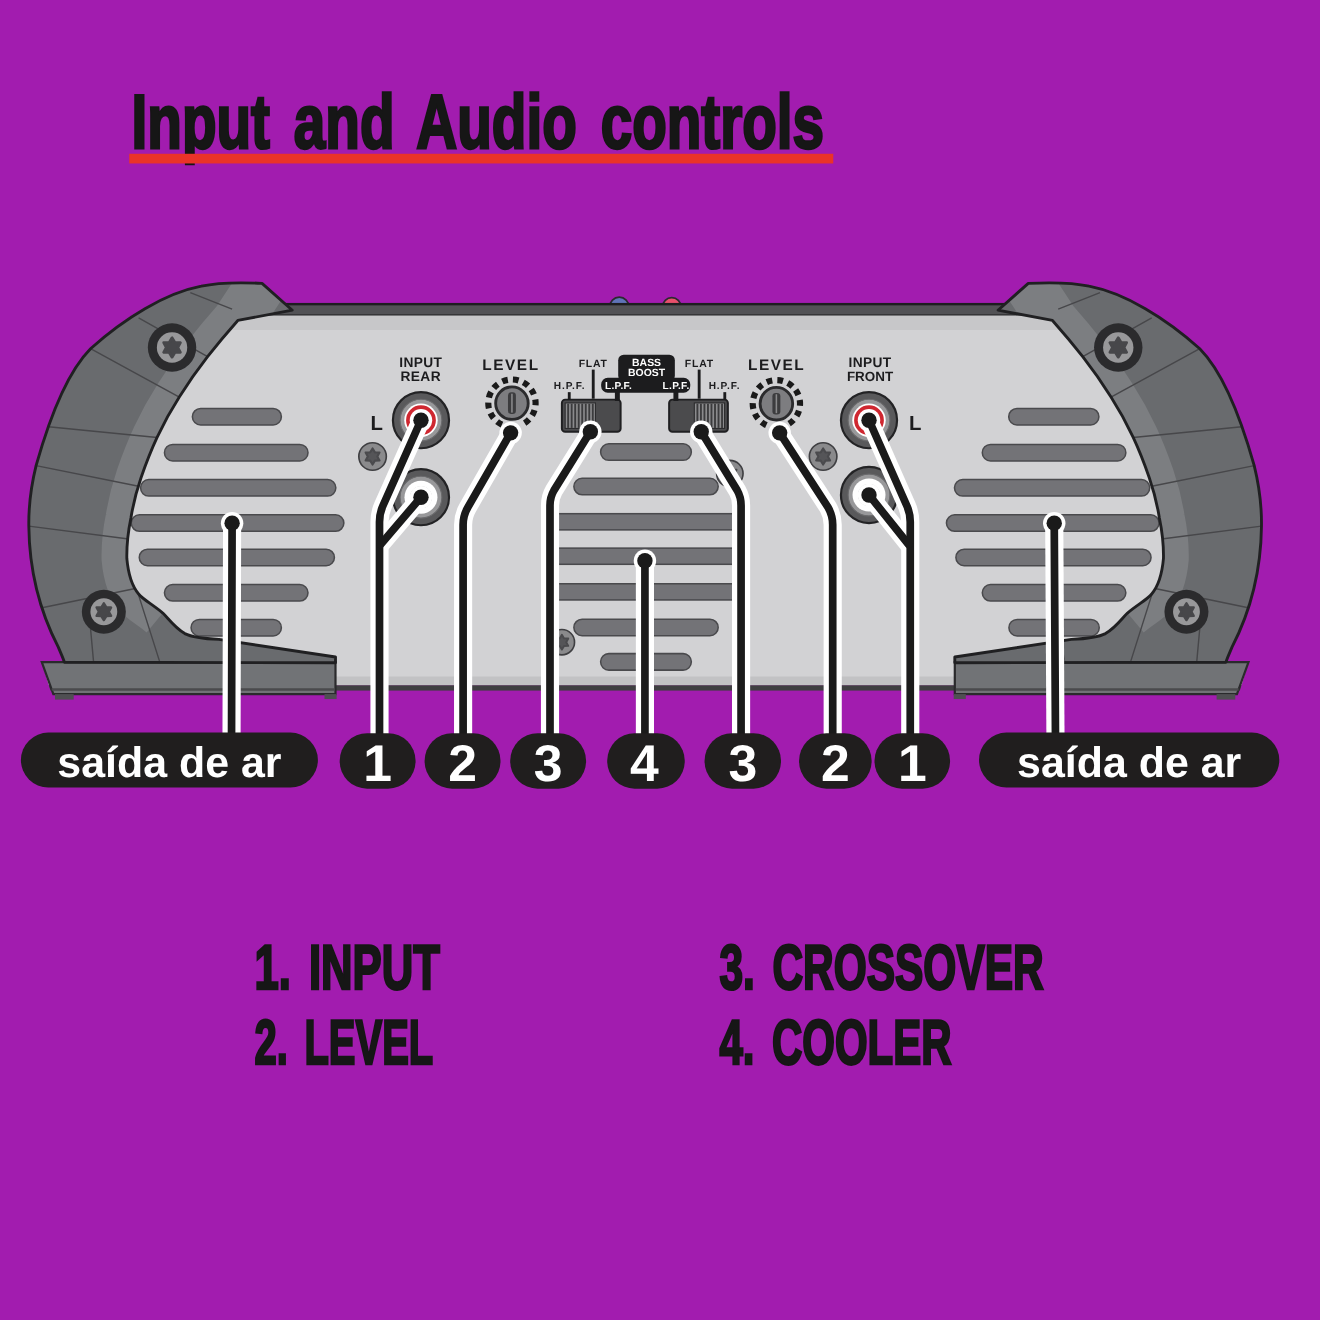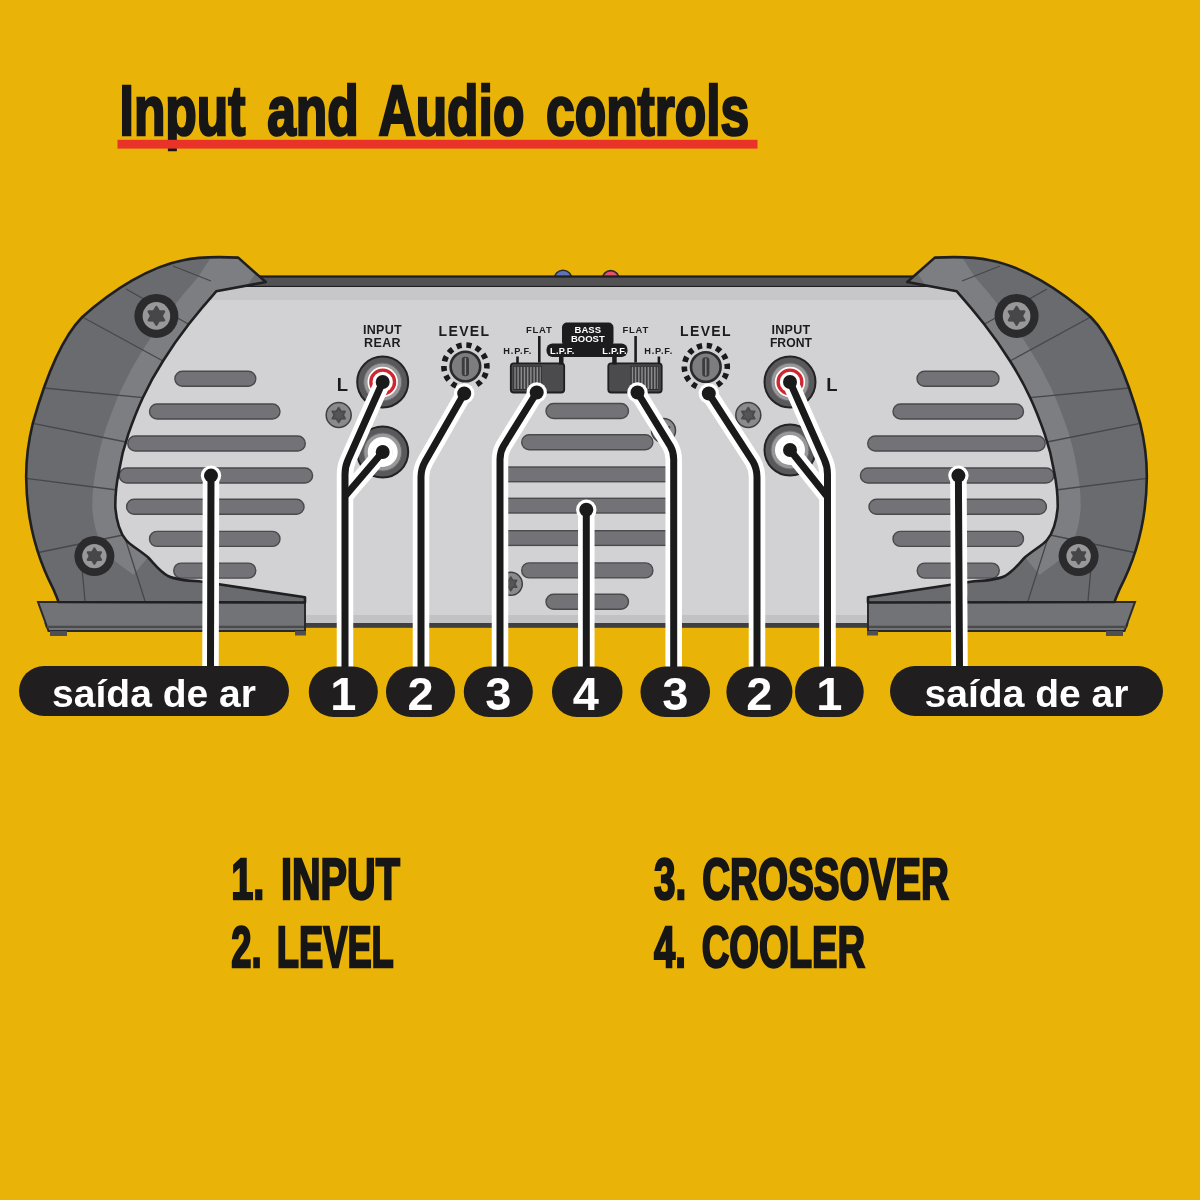--- a/index.html
+++ b/index.html
@@ -1,16 +1,16 @@
 <!DOCTYPE html>
 <html><head>
 <meta charset="utf-8">
 <style>
 html,body{margin:0;padding:0;background:#fff;}
-#page{position:relative;width:1200px;height:1200px;background:#eab308;overflow:hidden;
+#page{position:relative;width:1200px;height:1200px;background:#a21caf;overflow:hidden;
 font-family:"Liberation Sans",sans-serif;}
 svg{position:absolute;left:0;top:0;}
 </style>
 </head>
 <body>
 <div id="page">
 <svg width="1200" height="1200" viewBox="0 0 1200 1200">
 
   <text x="0" y="134.9" transform="translate(119.6,0) scale(0.741,1)" font-size="69.5" font-weight="bold" fill="#161616" stroke="#161616" stroke-width="2.6" paint-order="stroke" word-spacing="10">Input and Audio controls</text>
   <rect x="117.5" y="139.8" width="640" height="8.8" fill="#ea3328"></rect>

